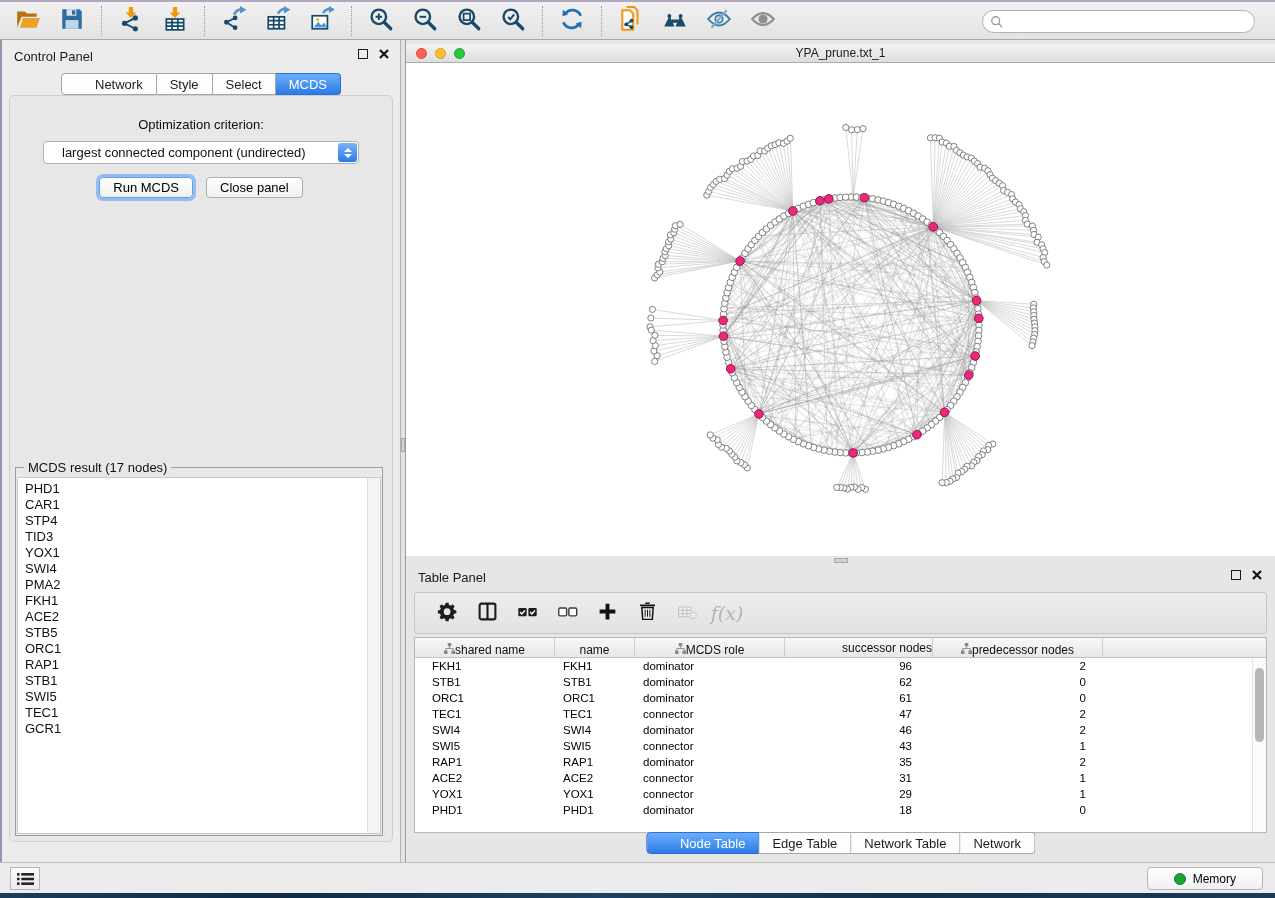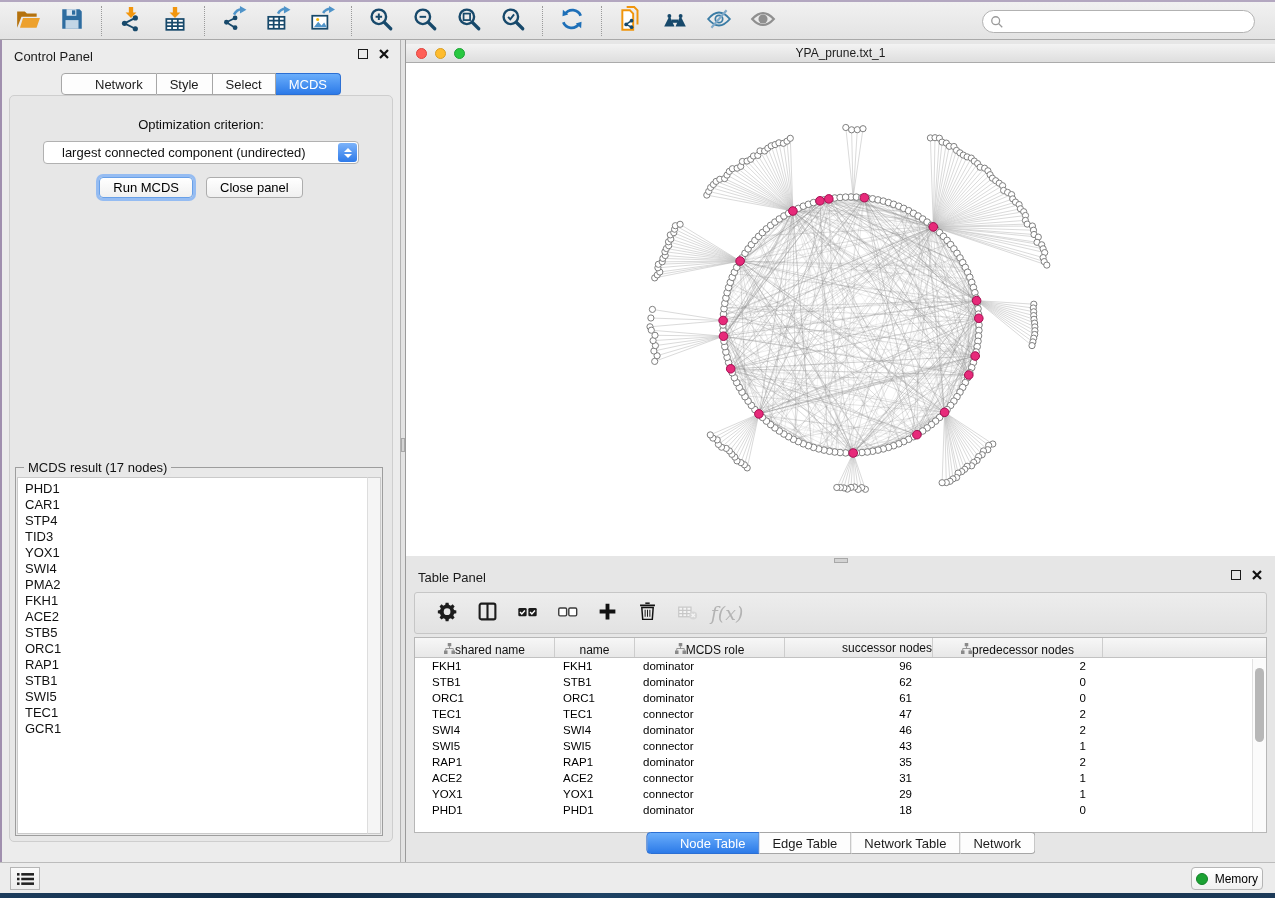--- a/index.html
+++ b/index.html
@@ -119,21 +119,21 @@
   .tp-thumb { position:absolute; top:9px; left:2px; width:9px; height:74px; border-radius:5px; background:#b7b7b7; }
   .tp-tabs { position:absolute; bottom:8px; left:50%; transform:translateX(-50%); display:flex; white-space:nowrap; }
 
   
   .status-bar { position:absolute; left:0; top:862px; width:1275px; height:31px;
                 background:#ececec; border-top:1px solid #bcbcbc; }
   .status-btn { position:absolute; left:10px; top:4px; width:30px; height:23px;
                 background:linear-gradient(#fafafa,#ededed); border:1px solid #b5b5b5;
                 display:flex; align-items:center; justify-content:center; cursor:default; }
   .status-btn svg { width:17px; height:14px; }
-  .memory-btn { position:absolute; right:12px; top:4px; height:23px; padding:0 4px;
+  .memory-btn { position:absolute; right:12px; top:4px; height:23px; padding:0 26px;
                 background:linear-gradient(#ffffff,#f0f0f0); border:1px solid #b5b5b5; border-radius:4px;
                 display:flex; align-items:center; gap:7px; font-size:12px;
                 font-family:"Liberation Sans",sans-serif; cursor:default; }
   .memory-dot { width:12px; height:12px; border-radius:50%; background:#1ba233; border:1px solid #13812a; }
 </style>
 </head>
 <body>
 
 <div class="desktop-top"></div>
 <div class="desktop-left"></div>

